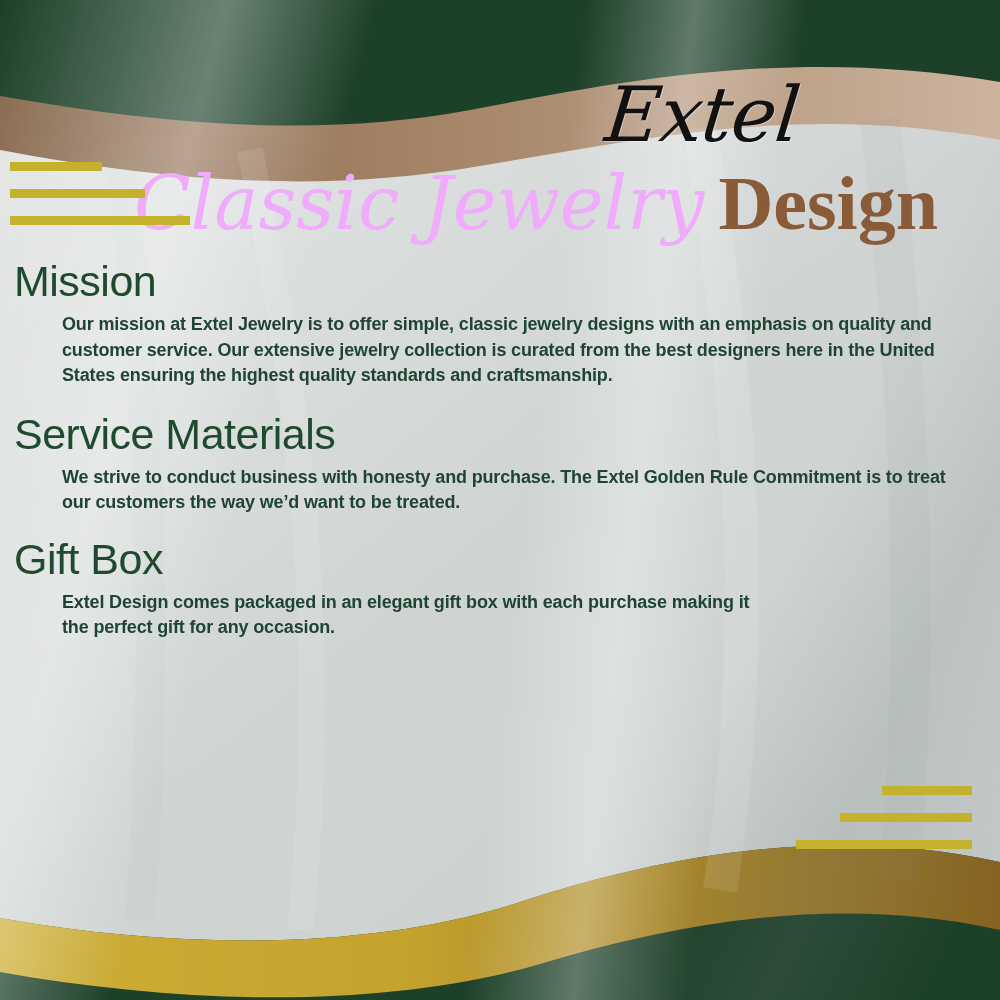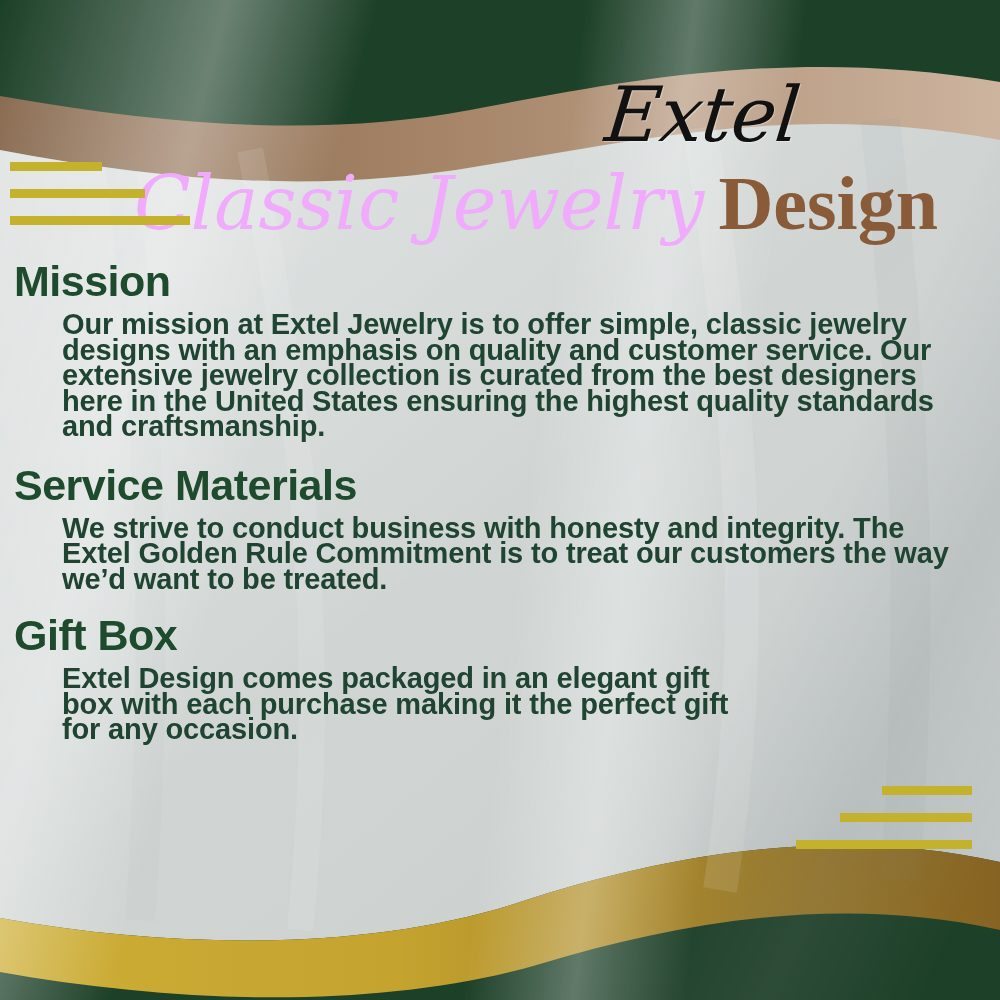--- a/index.html
+++ b/index.html
@@ -123,31 +123,31 @@
   
   .sections {
     position: absolute;
     top: 256px;
     left: 14px;
     width: 962px;
   }
   .section { margin-bottom: 14px; }
   .sec-heading {
     font-family: "Liberation Sans", sans-serif;
-    font-weight: 700;
+    font-weight: 400;
     font-size: 43px;
     line-height: 50px;
     color: #1e4a2e;
     letter-spacing: -0.5px;
     margin: 0 0 6px 0;
   }
   .sec-body {
     font-family: "Liberation Sans", sans-serif;
     font-weight: 700;
-    font-size: 29px;
+    font-size: 18px;
     line-height: 25.5px;
     color: #1f4432;
     margin: 0 0 0 48px;
     max-width: 916px;
     letter-spacing: -0.15px;
   }
 
   .section.mission   { margin-bottom: 20px; }
   .section.materials { margin-bottom: 22px; }
   .section.service   { margin-bottom: 18px; }
@@ -225,21 +225,21 @@
     <div class="sections">
 
       <div class="section mission">
         <h2 class="sec-heading">Mission</h2>
         <p class="sec-body">Our mission at Extel Jewelry is to offer simple, classic jewelry designs with an emphasis on quality and customer service. Our extensive jewelry collection is curated from the best designers here in the United States ensuring the highest quality standards and craftsmanship.</p>
       </div>
 
 
       <div class="section service">
         <h2 class="sec-heading">Service Materials</h2>
-        <p class="sec-body">We strive to conduct business with honesty and integrity. The Extel Golden Rule Commitment is to treat our customers the way we’d want to be treated.</p>
+        <p class="sec-body">We strive to conduct business with honesty and purchase. The Extel Golden Rule Commitment is to treat our customers the way we’d want to be treated.</p>
       </div>
 
       <div class="section giftbox">
         <h2 class="sec-heading">Gift Box</h2>
         <p class="sec-body">Extel Design comes packaged in an elegant gift box with each purchase making it the perfect gift for any occasion.</p>
       </div>
 
     </div>
   </div>
 </div>

